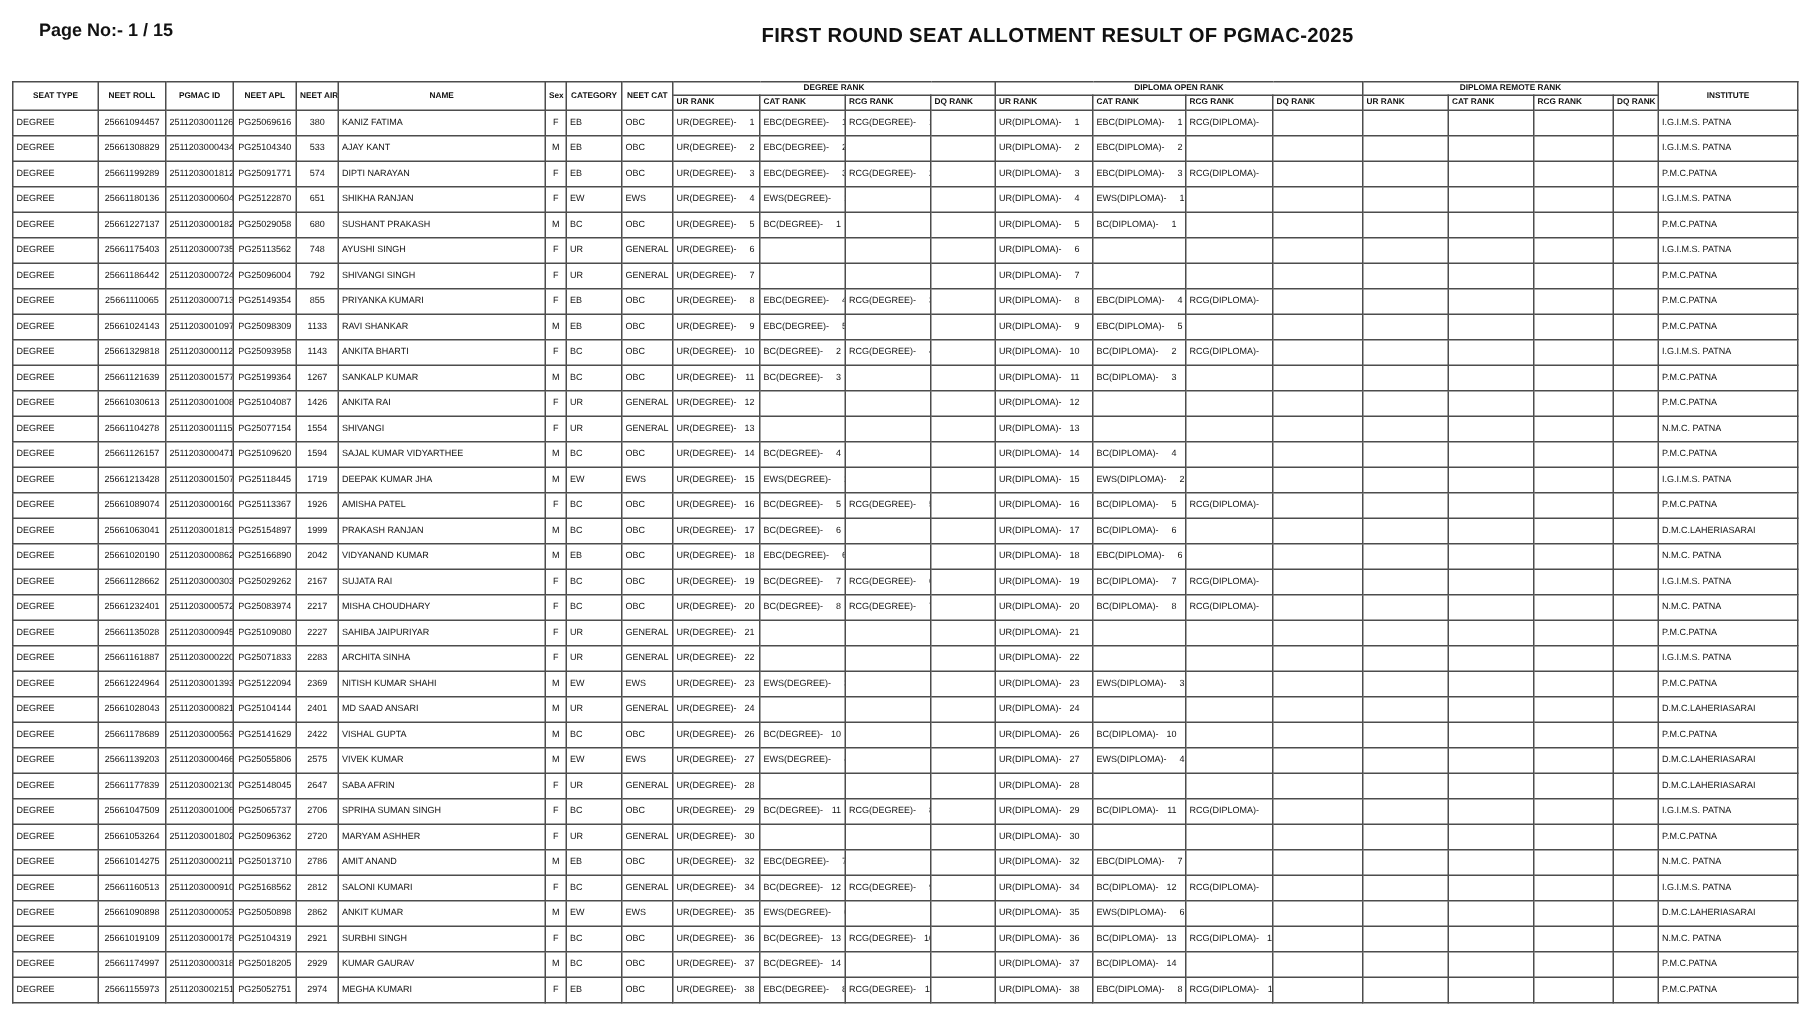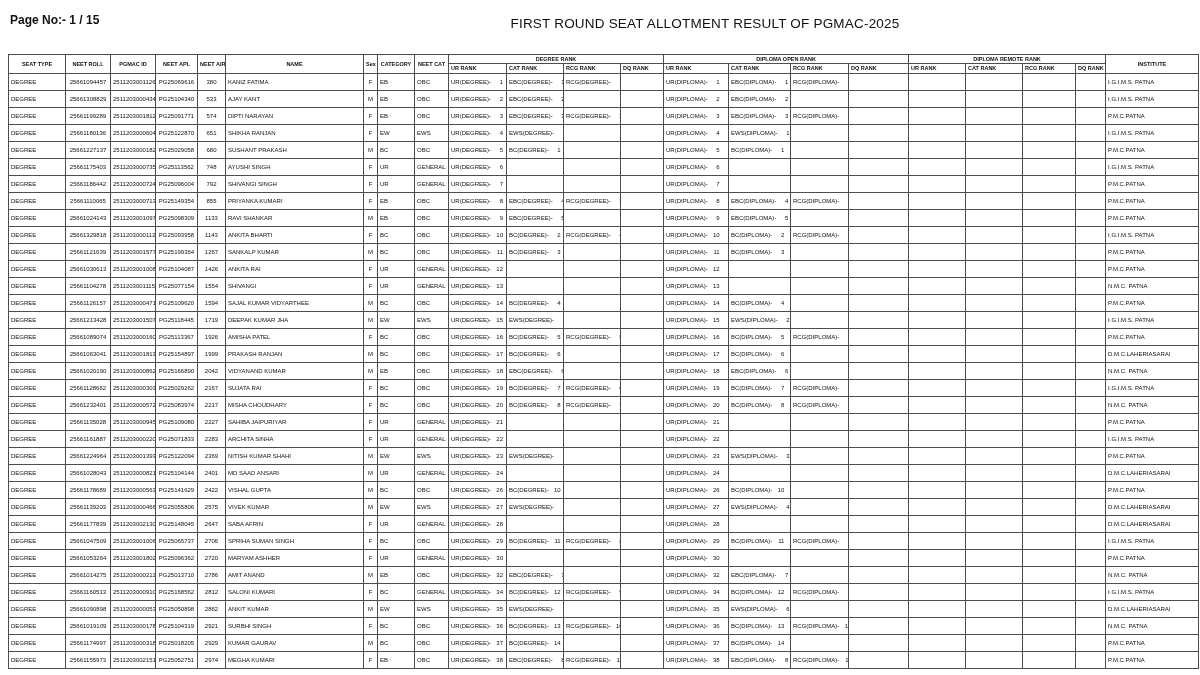--- a/index.html
+++ b/index.html
@@ -7,23 +7,23 @@
     --border:#4d4d4d;
     --bg:#ffffff;
   }
   html,body{margin:0;padding:0;}
   body{
     width:1200px;height:675px;overflow:hidden;
     background:var(--bg);color:var(--text);
     font-family:"Liberation Sans", sans-serif;
   }
   .topbar{position:relative;height:54px;}
-  .page-no{position:absolute;left:10px;top:13px;font-size:12px;font-weight:bold;white-space:pre;}
+  .page-no{position:absolute;left:26px;top:13px;font-size:12px;font-weight:bold;white-space:pre;}
   .title{position:absolute;left:705px;top:16px;transform:translateX(-50%);
-         font-size:13.5px;font-weight:normal;white-space:nowrap;letter-spacing:.2px;text-align:right;}
+         font-size:13.5px;font-weight:bold;white-space:nowrap;letter-spacing:.2px;text-align:right;}
   table.sheet{
     border-collapse:collapse;table-layout:fixed;
     width:1190px;margin-left:8px;
   }
   table.sheet th, table.sheet td{
     border:1px solid var(--border);
     font-size:6px;line-height:1.1;
     padding:0 2px;overflow:hidden;white-space:nowrap;
     vertical-align:middle;
   }

